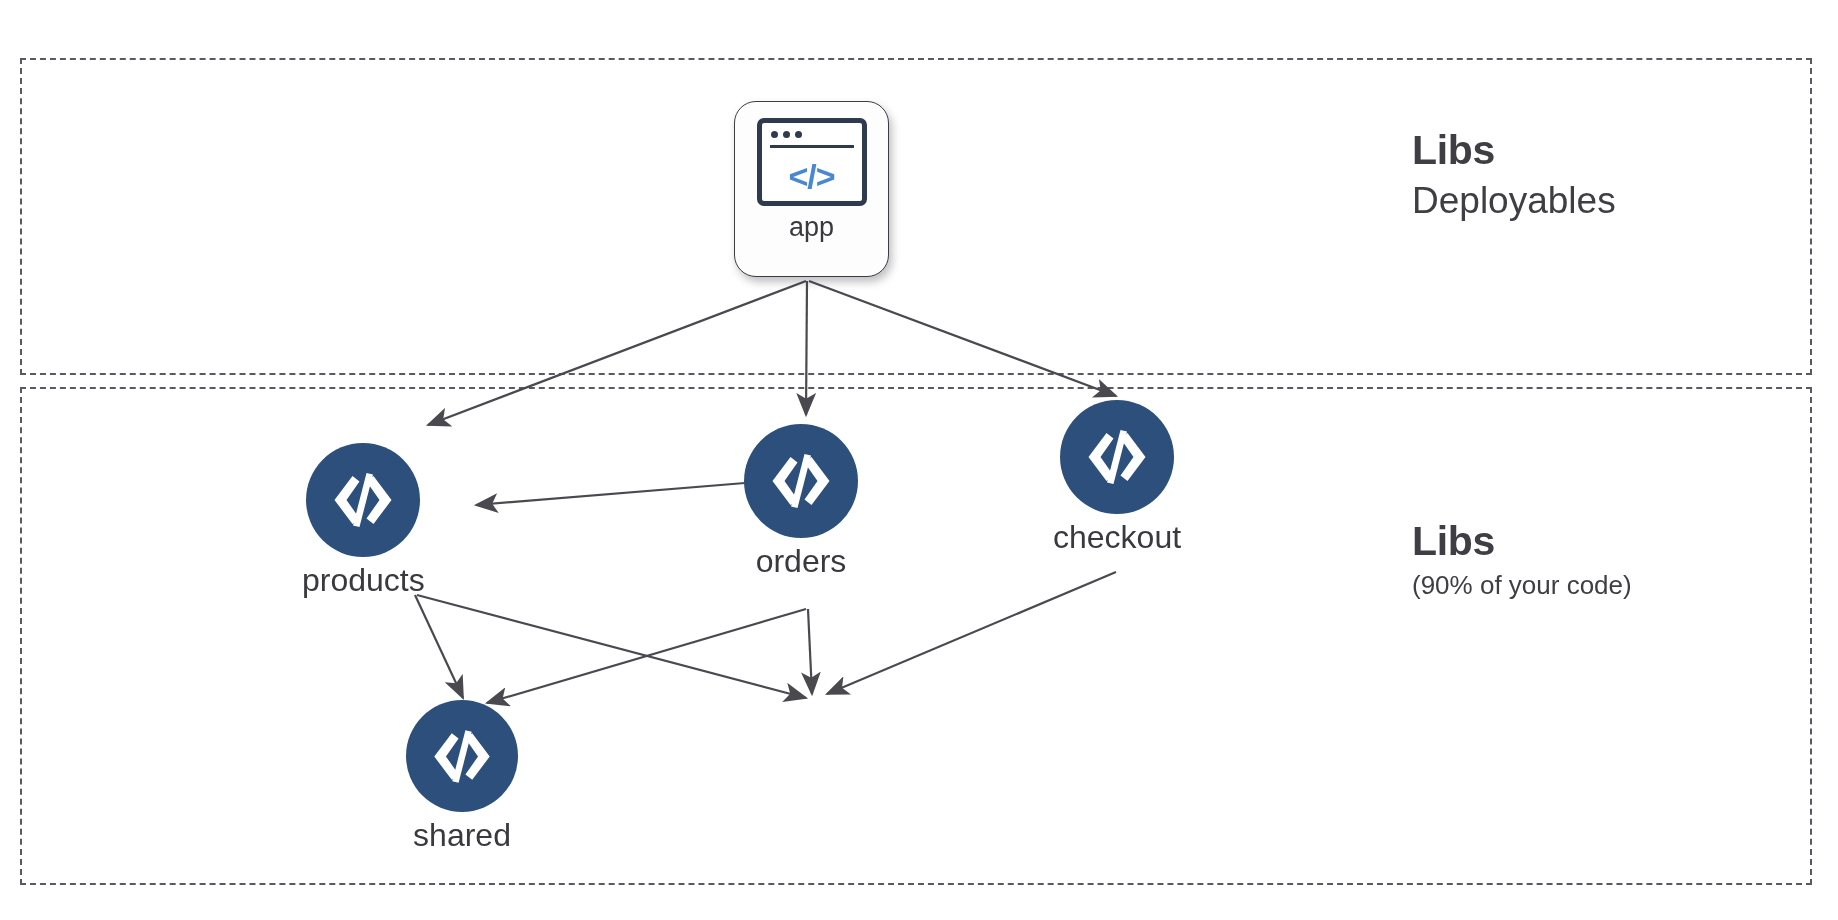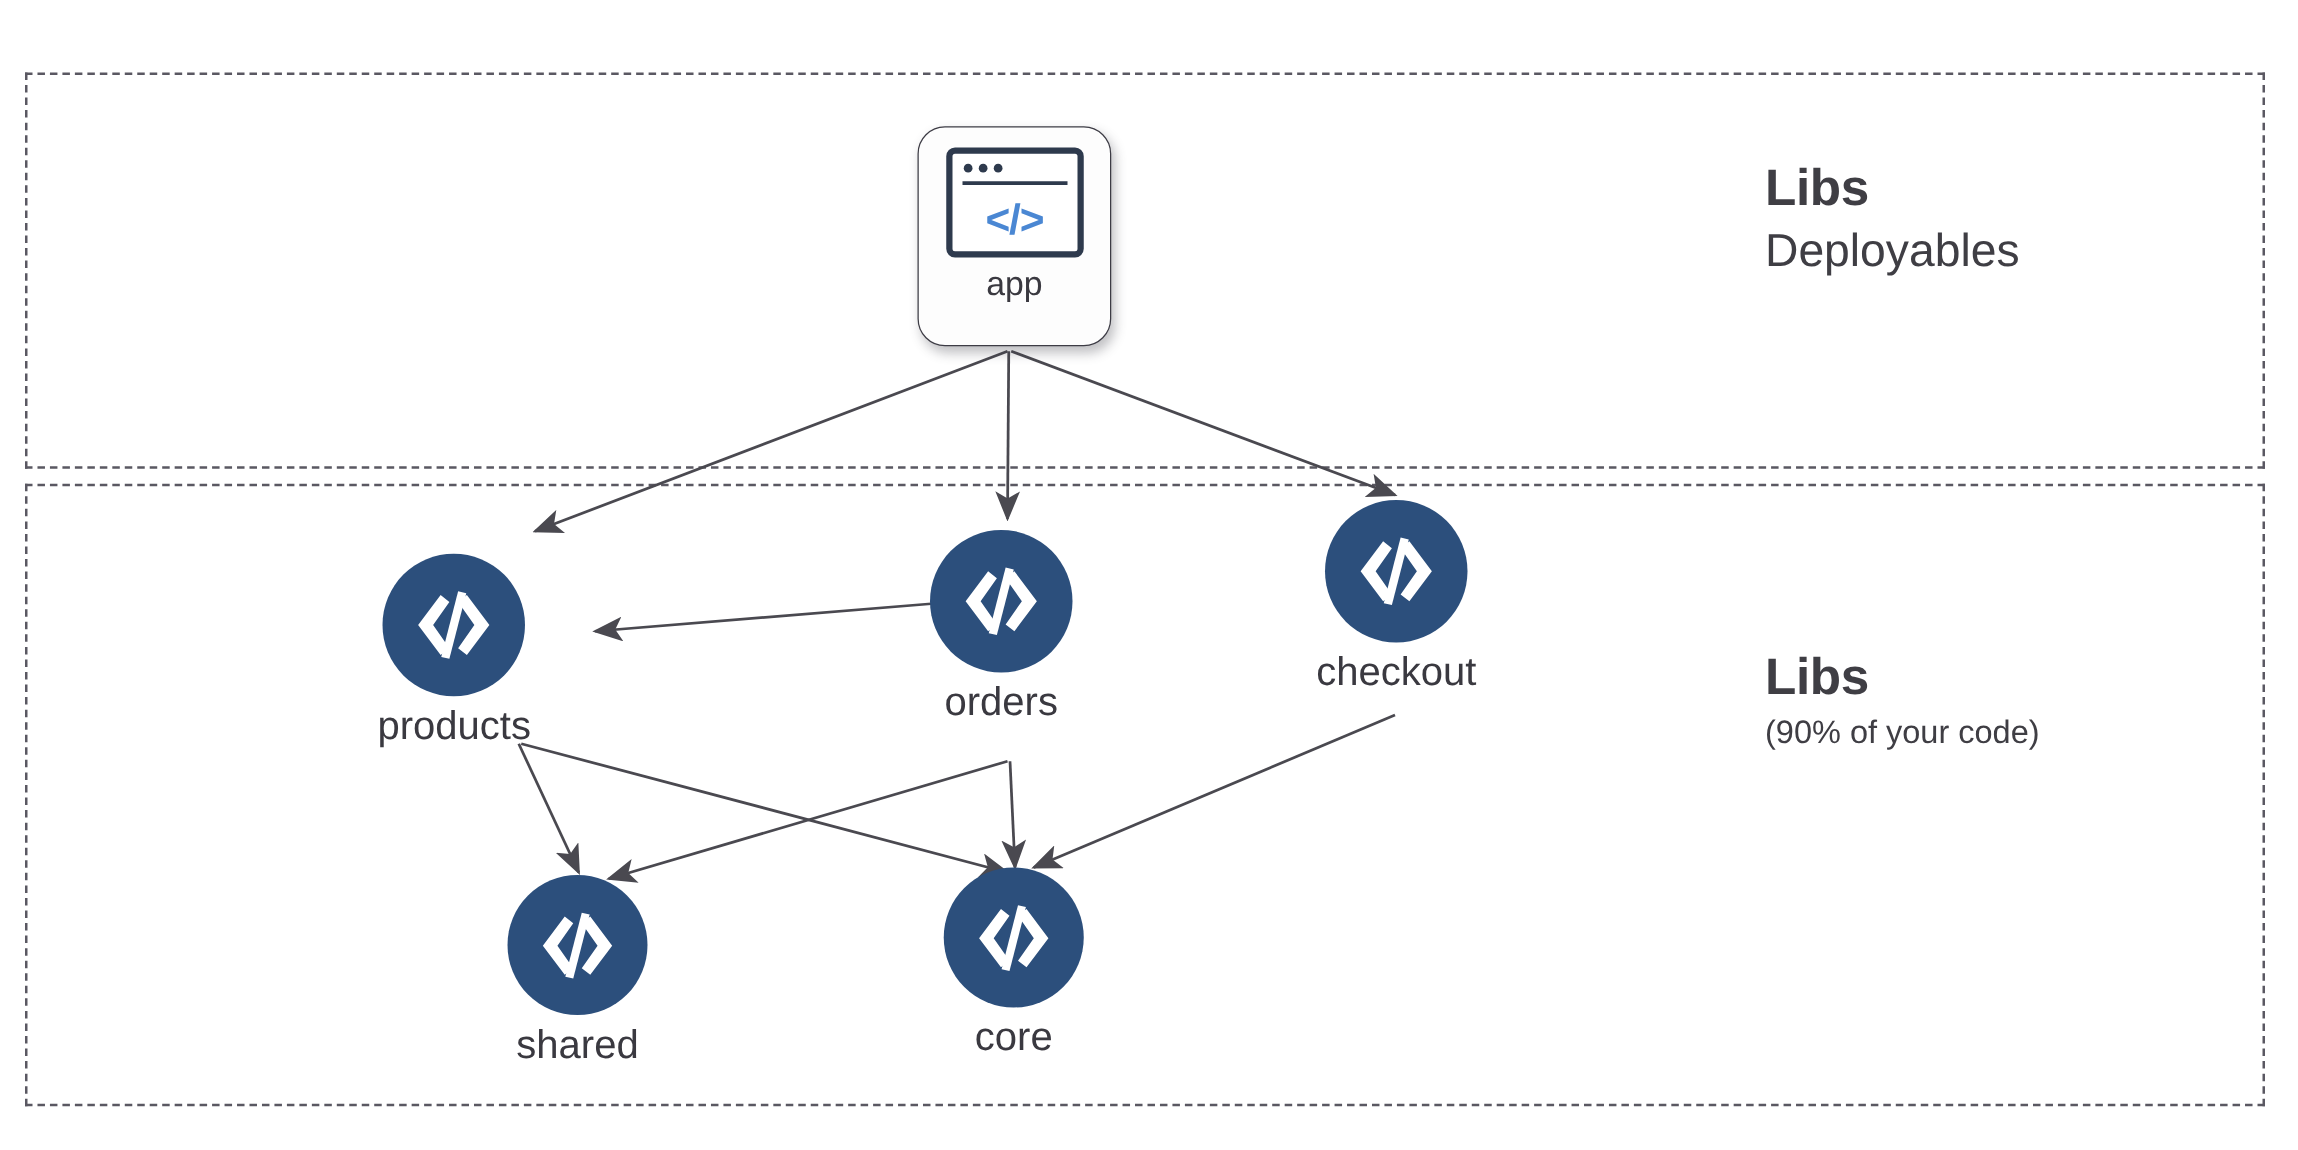--- a/index.html
+++ b/index.html
@@ -244,24 +244,14 @@
     <div class="lib-circle" style="width:112px;height:112px;">
       <svg width="72" height="57" viewBox="0 0 74 58">
         <path d="M26.5 5 L8.5 29 L26.5 53 L33.5 47.5 L20.5 29 L33.5 10.5 Z" fill="#ffffff"></path>
         <path d="M47.5 5 L65.5 29 L47.5 53 L40.5 47.5 L53.5 29 L40.5 10.5 Z" fill="#ffffff"></path>
         <path d="M40.5 2 L47 3.5 L33.5 56 L27 54.5 Z" fill="#ffffff"></path>
       </svg>
     </div>
     <div class="lib-label">shared</div>
   </div>
 
-  <div class="lib-node" style="left:755px; top:694px;">
-    <div class="lib-circle" style="width:112px;height:112px;">
-      <svg width="72" height="57" viewBox="0 0 74 58">
-        <path d="M26.5 5 L8.5 29 L26.5 53 L33.5 47.5 L20.5 29 L33.5 10.5 Z" fill="#ffffff"></path>
-        <path d="M47.5 5 L65.5 29 L47.5 53 L40.5 47.5 L53.5 29 L40.5 10.5 Z" fill="#ffffff"></path>
-        <path d="M40.5 2 L47 3.5 L33.5 56 L27 54.5 Z" fill="#ffffff"></path>
-      </svg>
-    </div>
-    <div class="lib-label">core</div>
-  </div>
 
 </div>
 
 </body></html>

